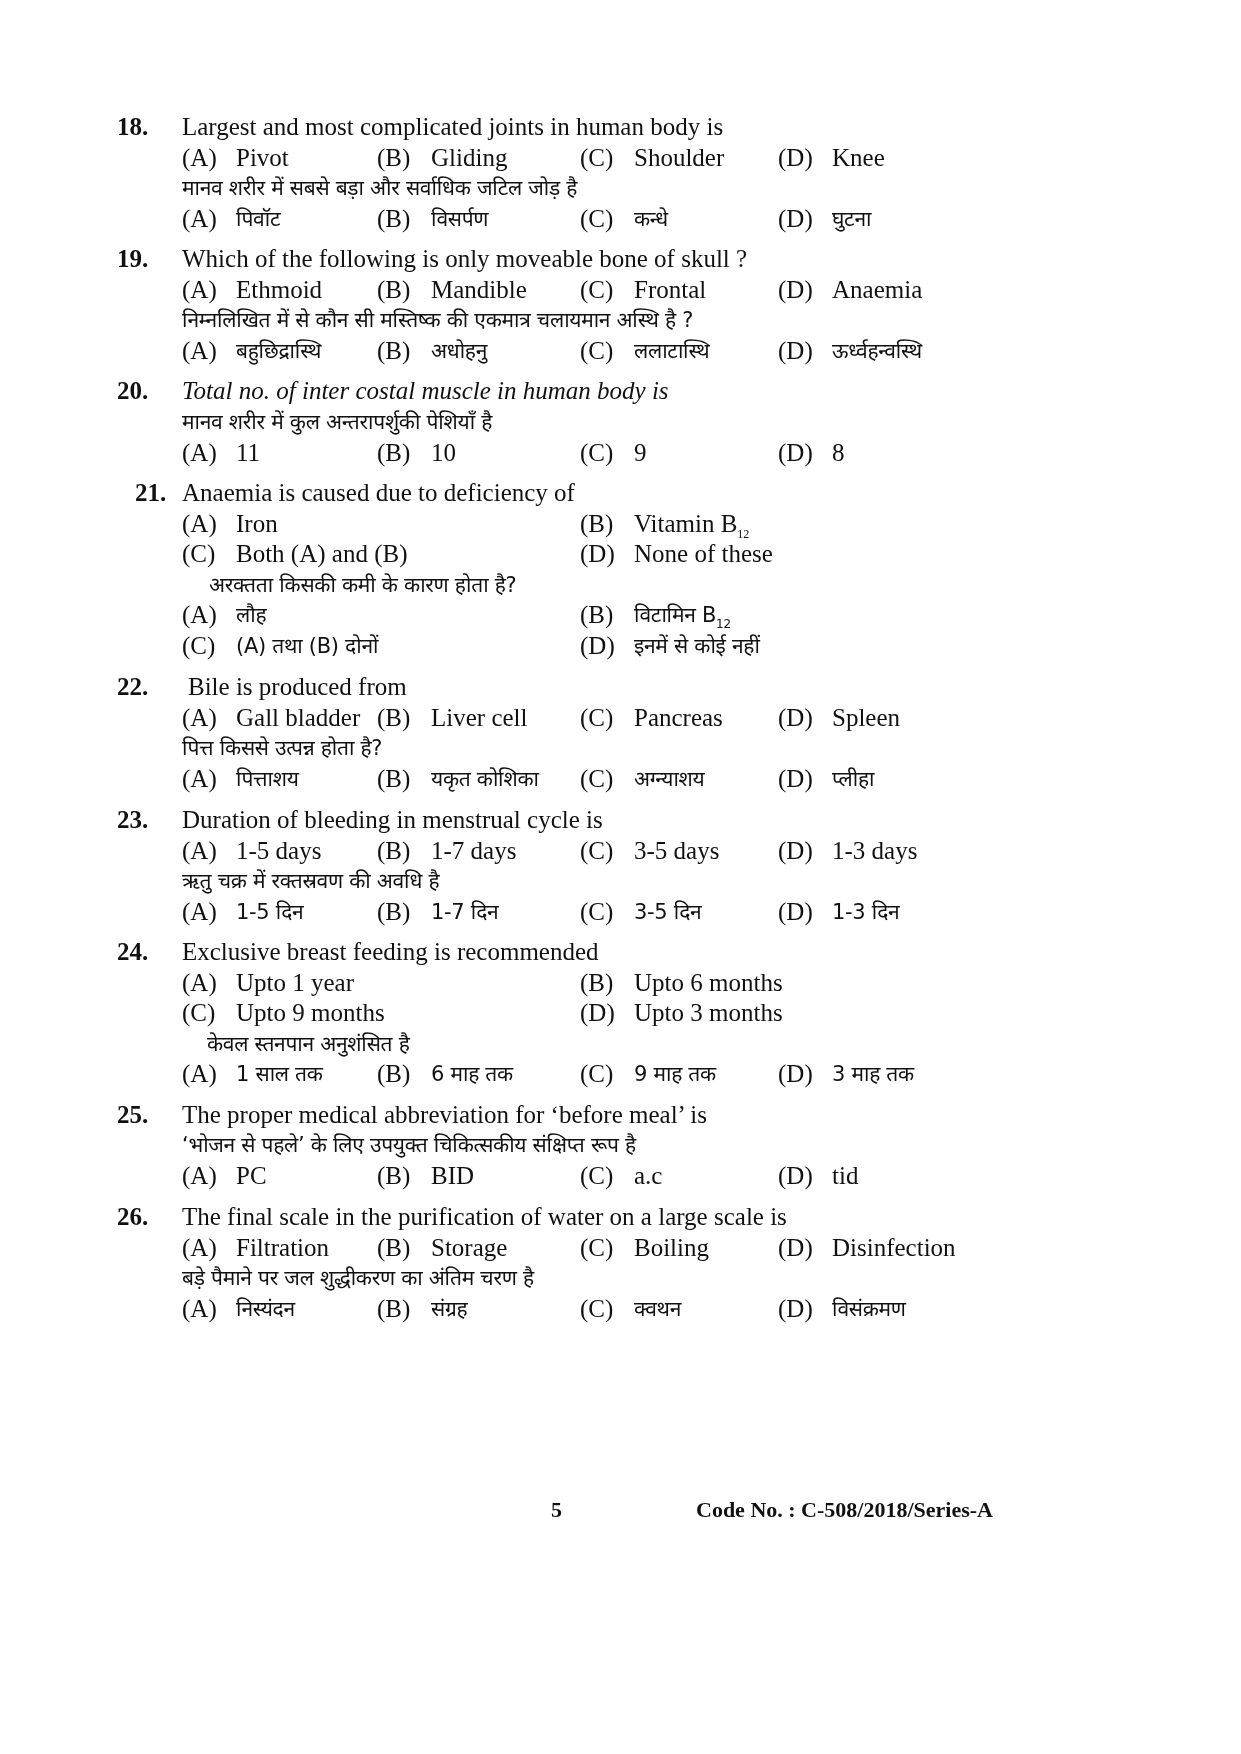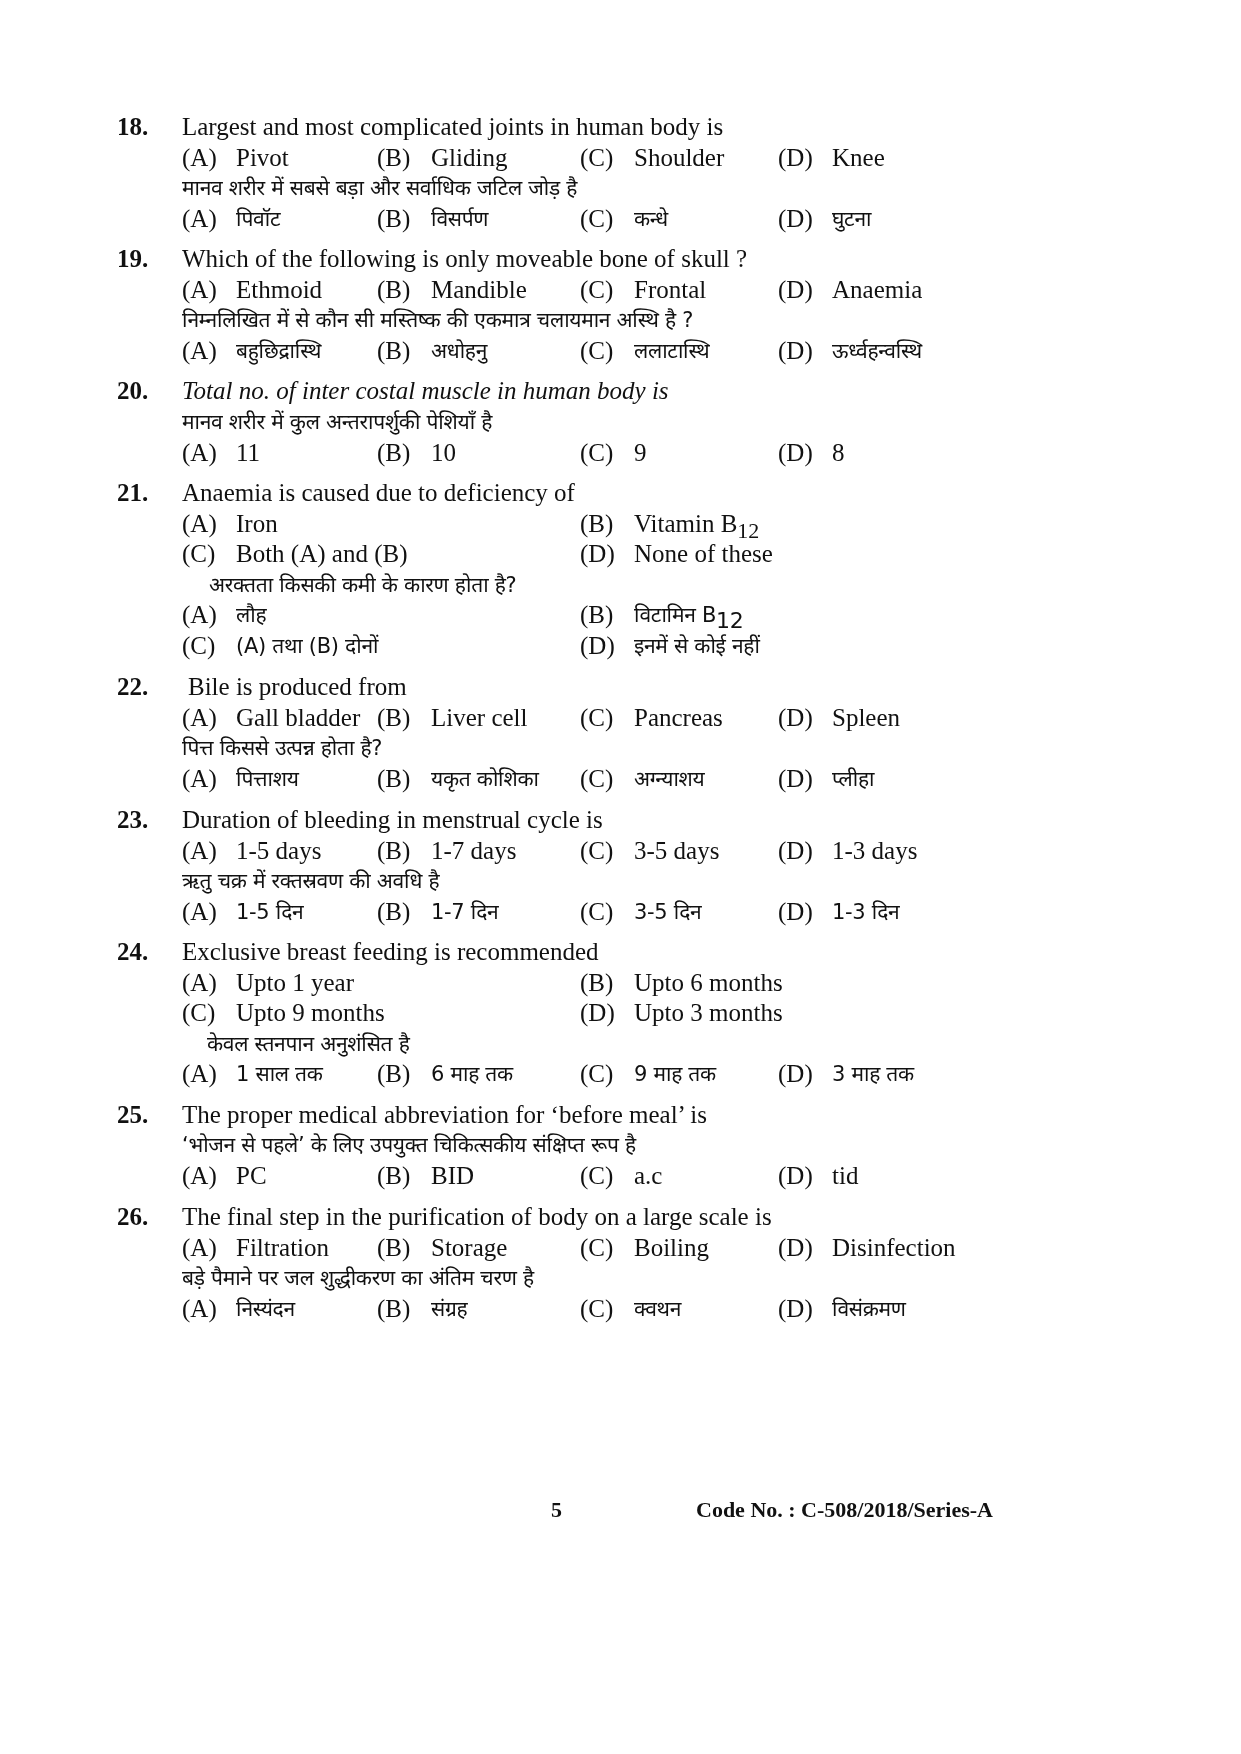--- a/index.html
+++ b/index.html
@@ -15,21 +15,21 @@
   }
   .line {
     position: absolute; left: 178px; font-size: 25px; line-height: 30px; white-space: nowrap;
   }
   .hi { font-family: "DejaVu Sans", sans-serif; font-size: 21px; letter-spacing: -0.3px; }
   .opt { position: absolute; font-size: 25px; line-height: 30px; white-space: nowrap; }
   .opt .lbl { position: absolute; left: 0; top: 0; }
   .opt .txt { position: absolute; left: 54px; top: 0; }
   .opt .txt.hi { font-family: "DejaVu Sans", sans-serif; font-size: 21px; }
   .c1 { left: 178px; } .c2 { left: 373px; } .c3 { left: 576px; } .c4 { left: 774px; }
-  sub { font-size: 22px; vertical-align: -6px; line-height: 0; }
+  sub { font-size: 12px; vertical-align: -6px; line-height: 0; }
   .footer { position: absolute; top: 1497px; font-weight: bold; font-size: 22px; }
   .pagenum { left: 547px; }
   .code { left: 692px; }
 </style>
 </head>
 <body>
 
 <div class="page">
 
   <div class="q" style="top:112px;">
@@ -124,21 +124,21 @@
         <span class="lbl">(C)</span>
         <span class="txt">9</span>
       </div>
     <div class="opt c4" style="top:62px;">
         <span class="lbl">(D)</span>
         <span class="txt">8</span>
       </div>
   </div>
 
   <div class="q" style="top:478px;">
-    <span class="qnum" style="top:0;">21.</span>
+    <span class="qnum" style="top:0;margin-left:18px;">21.</span>
     <span class="line" style="top:0;">Anaemia is caused due to deficiency of</span>
     <div class="opt c1" style="top:31px;">
         <span class="lbl">(A)</span>
         <span class="txt">Iron</span>
       </div>
     <div class="opt c3" style="top:31px;">
         <span class="lbl">(B)</span>
         <span class="txt"><span>Vitamin B</span><sub>12</sub></span>
       </div>
     <div class="opt c1" style="top:61px;">
@@ -299,21 +299,21 @@
         <span class="txt">a.c</span>
       </div>
     <div class="opt c4" style="top:61px;">
         <span class="lbl">(D)</span>
         <span class="txt">tid</span>
       </div>
   </div>
 
   <div class="q" style="top:1202px;">
     <span class="qnum" style="top:0;">26.</span>
-    <span class="line" style="top:0;">The final step in the purification of body on a large scale is</span>
+    <span class="line" style="top:0;">The final scale in the purification of water on a large scale is</span>
     <div class="opt c1" style="top:31px;">
         <span class="lbl">(A)</span>
         <span class="txt">Filtration</span>
       </div>
     <div class="opt c2" style="top:31px;">
         <span class="lbl">(B)</span>
         <span class="txt">Storage</span>
       </div>
     <div class="opt c3" style="top:31px;">
         <span class="lbl">(C)</span>

